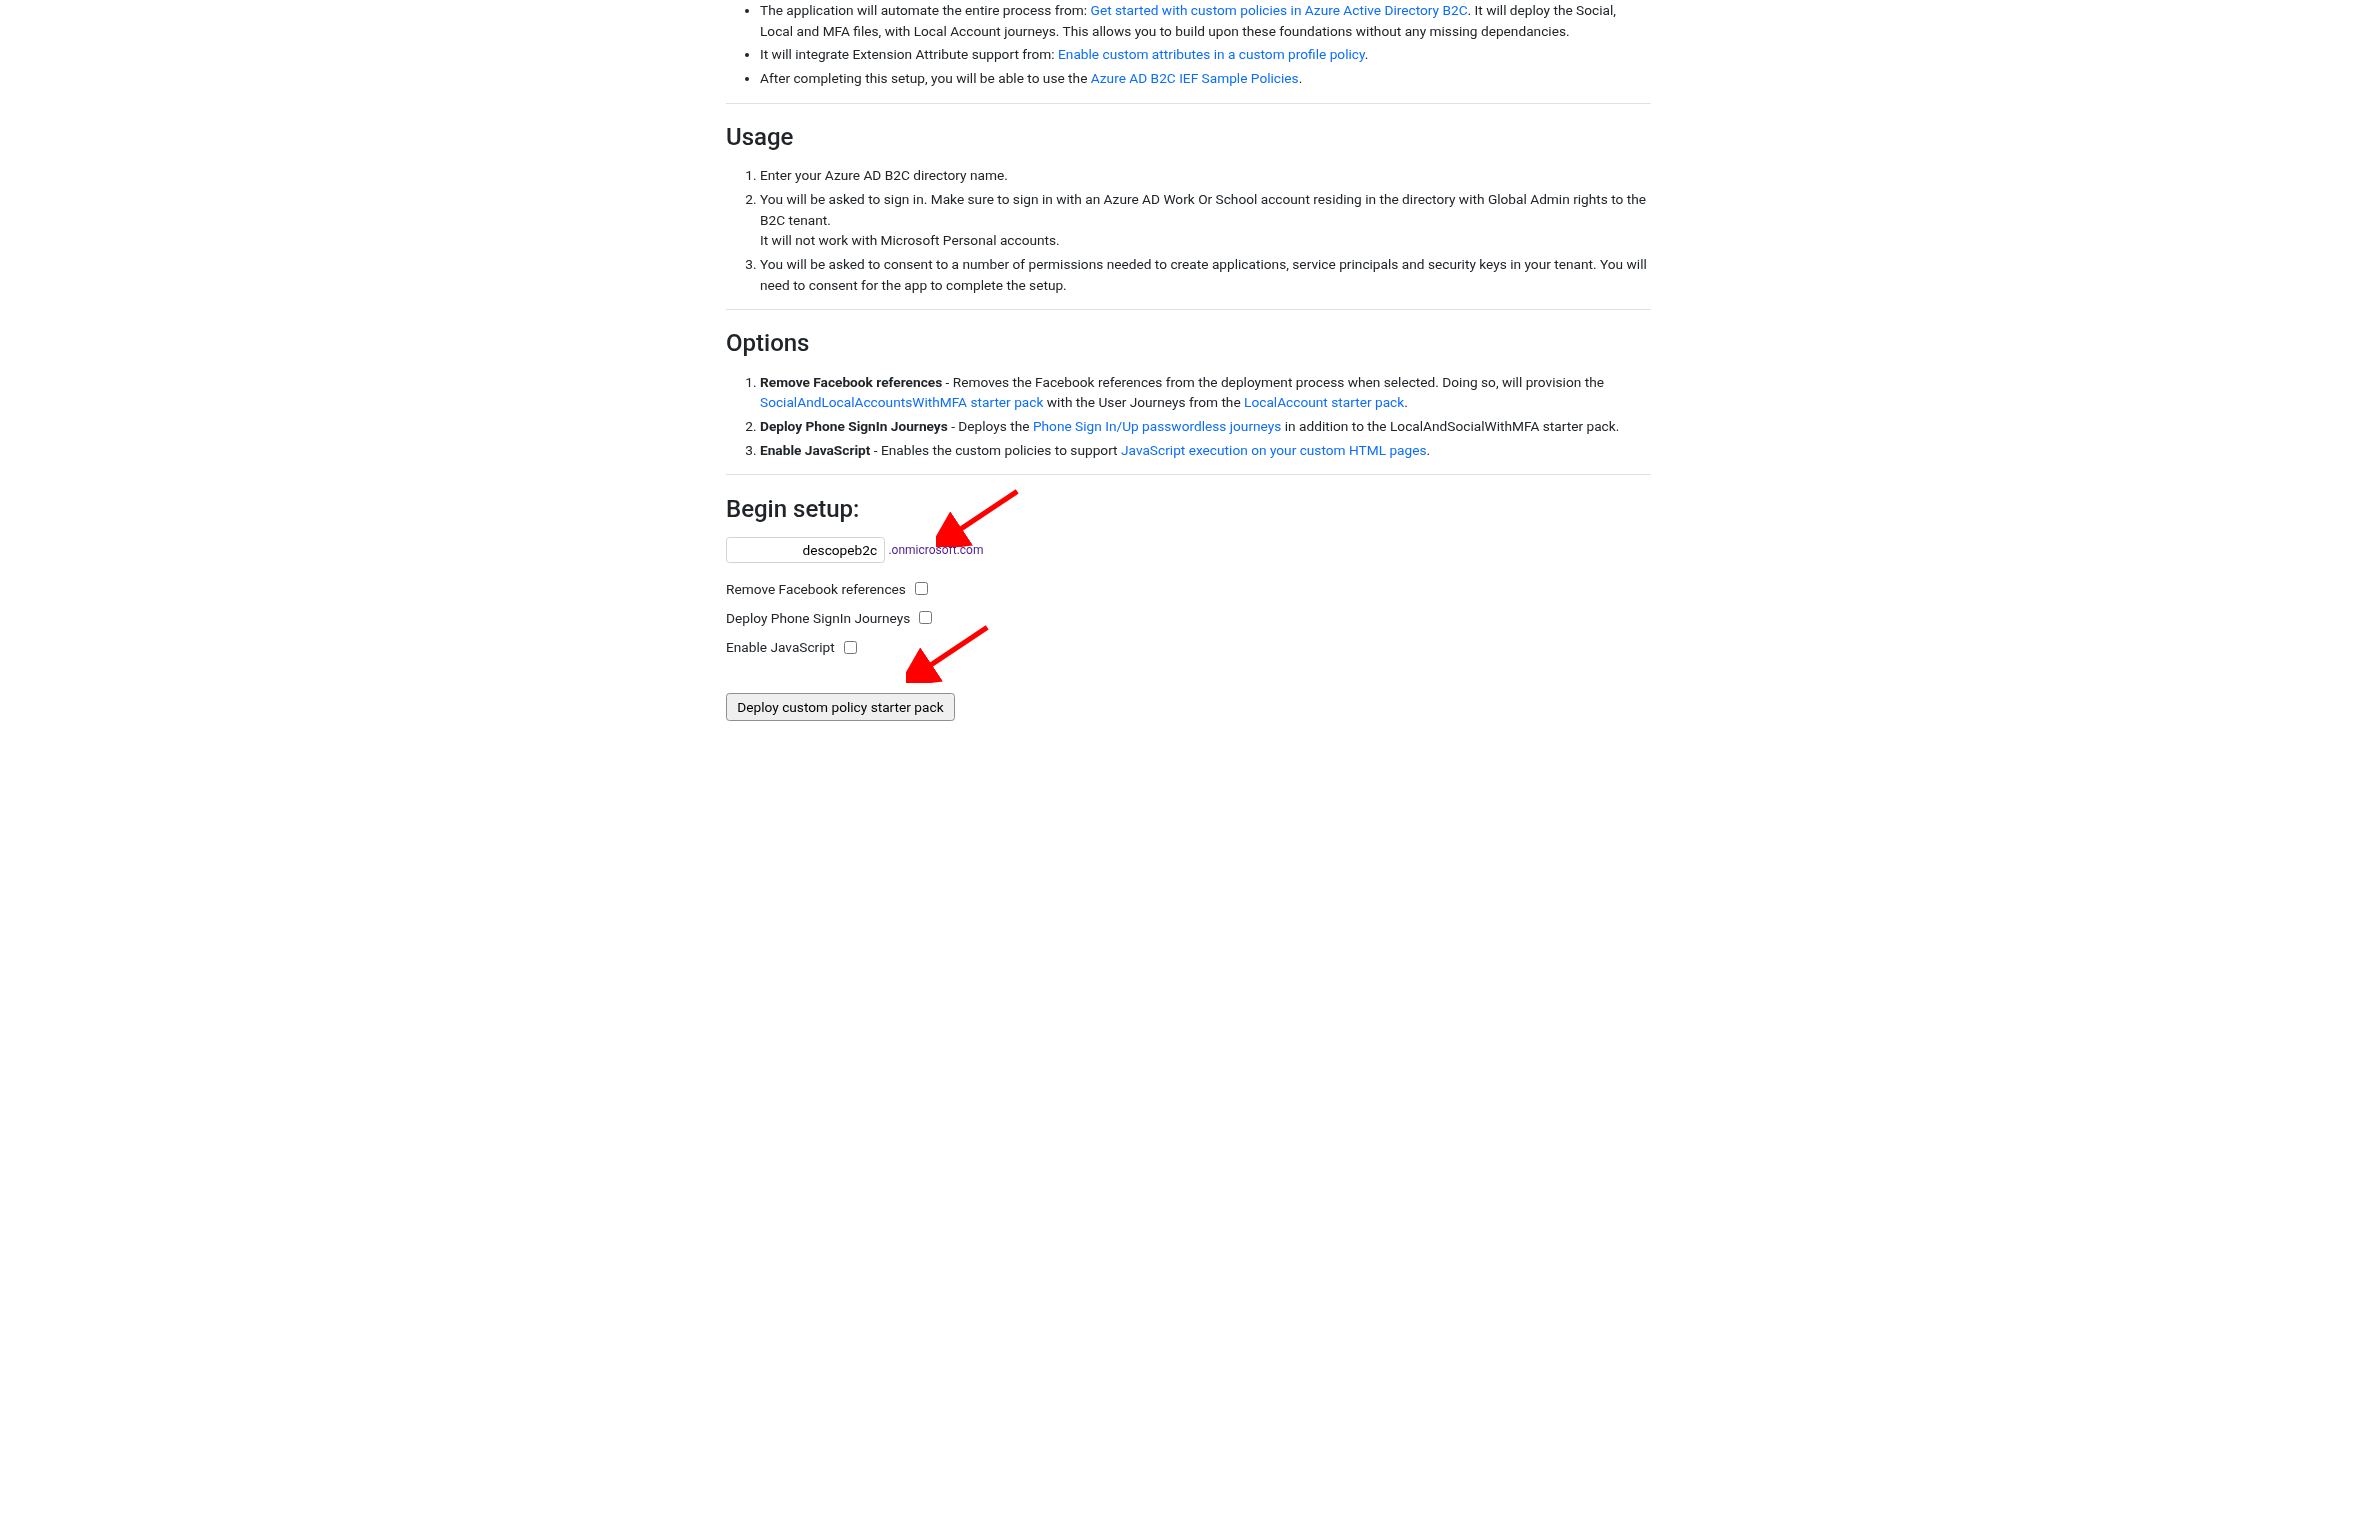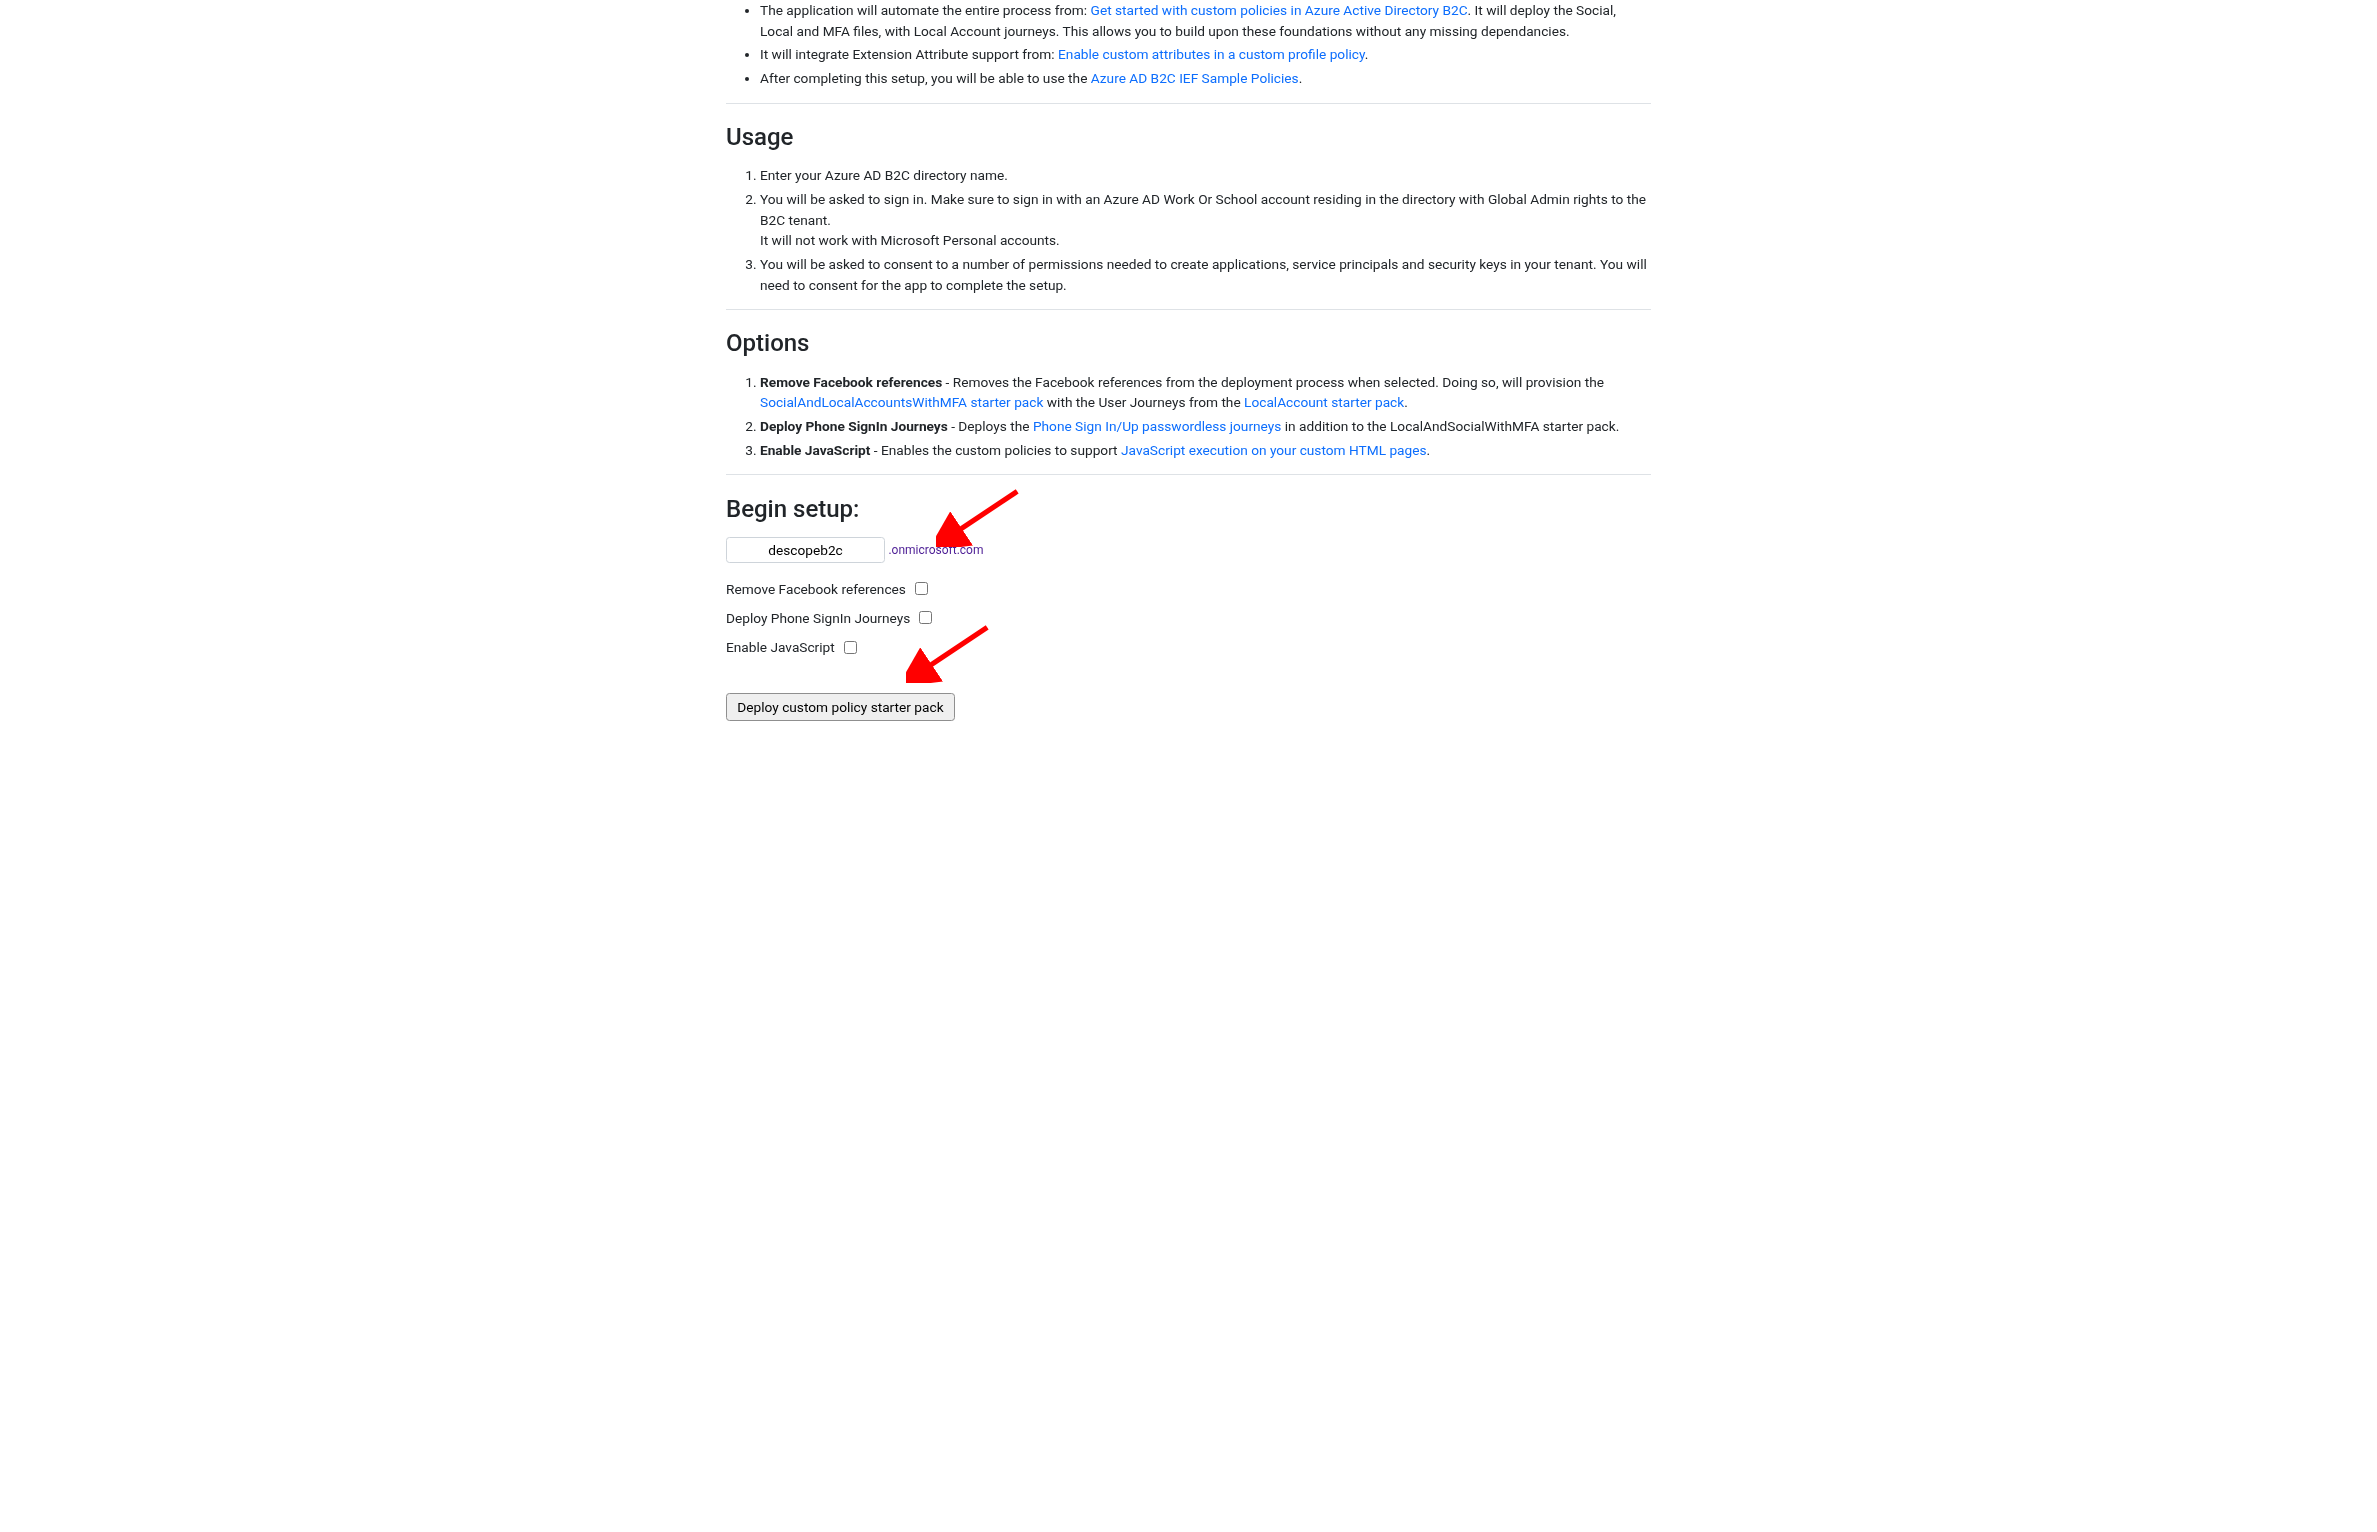--- a/index.html
+++ b/index.html
@@ -56,21 +56,21 @@
       margin: 5.1px 0 15.4px 0;
       position: relative;
     }
     input[type="text"] {
       width: 159px;
       height: 26px;
       border: 0.9px solid #ced4da;
       border-radius: 3.4px;
       padding: 3.4px 6.9px;
       font-size: 13.7px;
-      text-align: center;
+      text-align: right;
       font-family: inherit;
     }
     .suffix {
       font-size: 12px;
       color: #4c1d95;
     }
     .checkbox-row {
       margin: 8.6px 0;
       display: flex;
       align-items: center;

